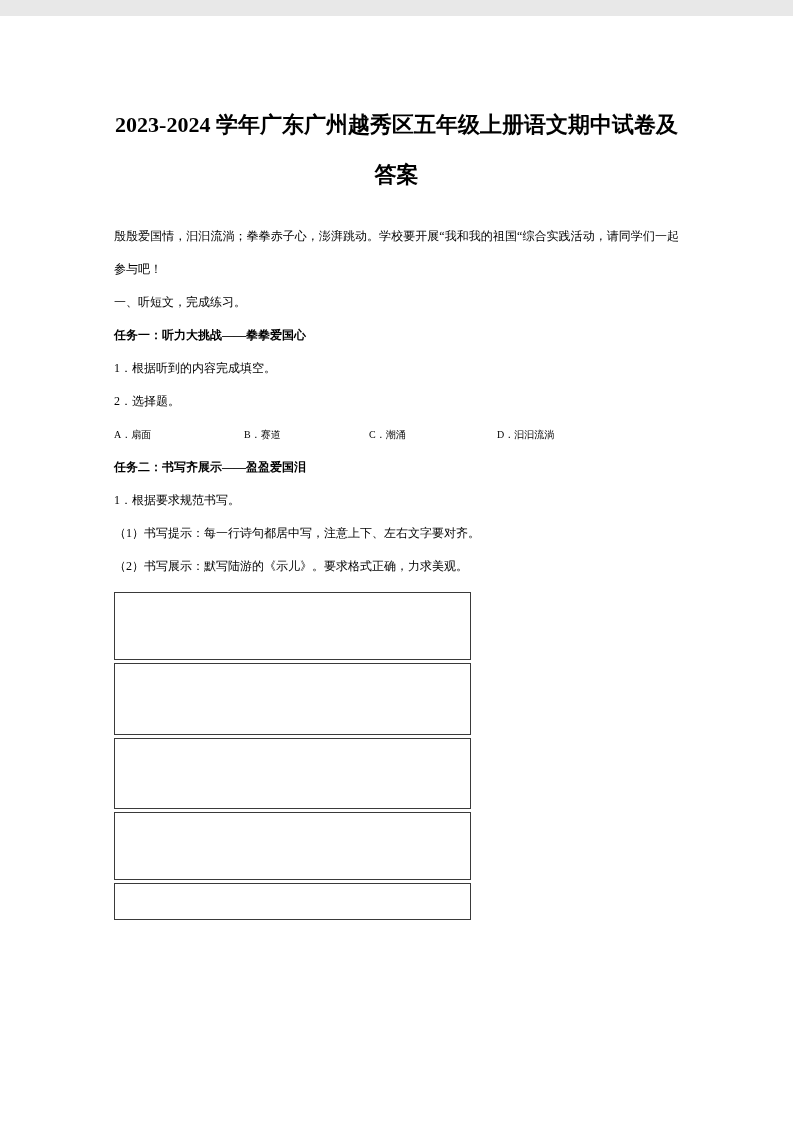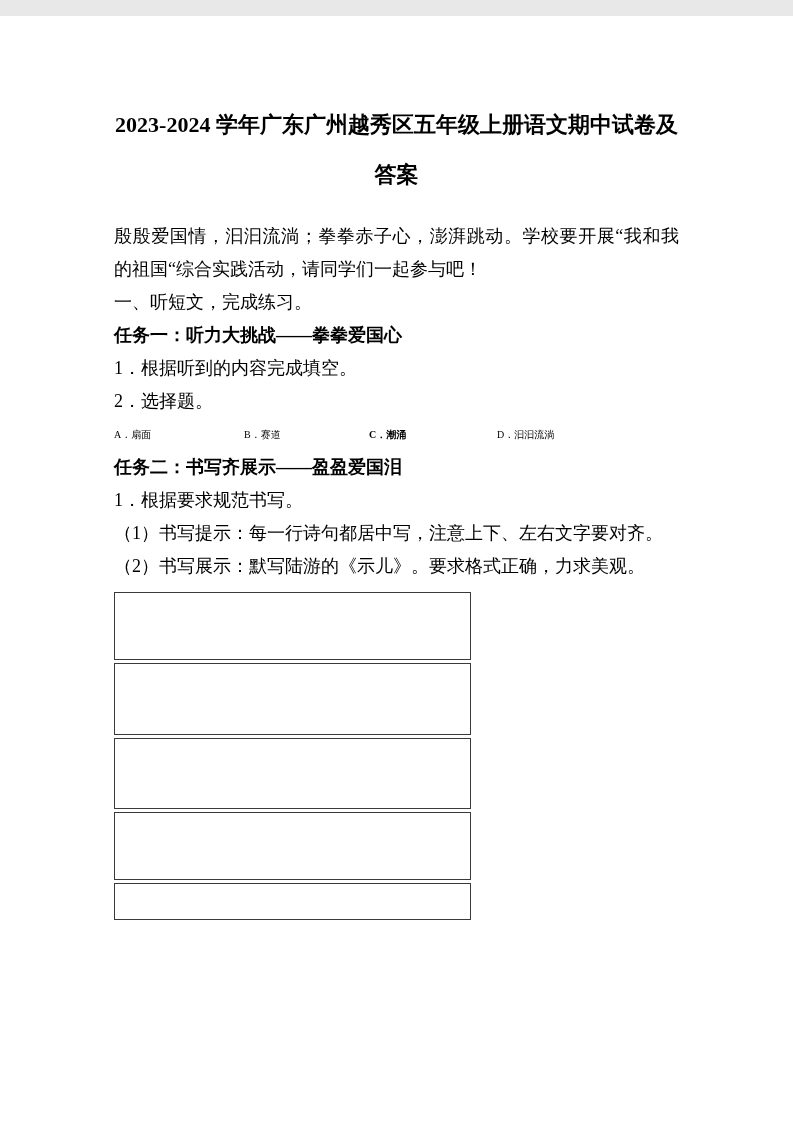--- a/index.html
+++ b/index.html
@@ -17,35 +17,35 @@
   }
   .doc-title {
     font-size: 22px;
     font-weight: bold;
     text-align: center;
     line-height: 50px;
     margin: 0 0 20px 0;
     font-family: "Liberation Serif", "DejaVu Serif", serif;
   }
   p.line {
-    font-size: 18px;
+    font-size: 12px;
     line-height: 33px;
     margin: 0;
     text-align: justify;
   }
   p.bold { font-weight: bold; }
   .choices {
     display: flex;
     font-size: 10px;
     line-height: 33px;
   }
   .choices span { display: inline-block; }
   .choices span:nth-child(1) { width: 130px; }
   .choices span:nth-child(2) { width: 125px; }
-  .choices span:nth-child(3) { width: 128px; font-weight: bold; }
+  .choices span:nth-child(3) { width: 128px; }
   .writing-grid {
     margin-top: 9px;
     width: 357px;
   }
   .wrow {
     box-sizing: border-box;
     border: 1px solid #3a3a3a;
     margin-bottom: 3px;
     background: #ffffff;
   }

